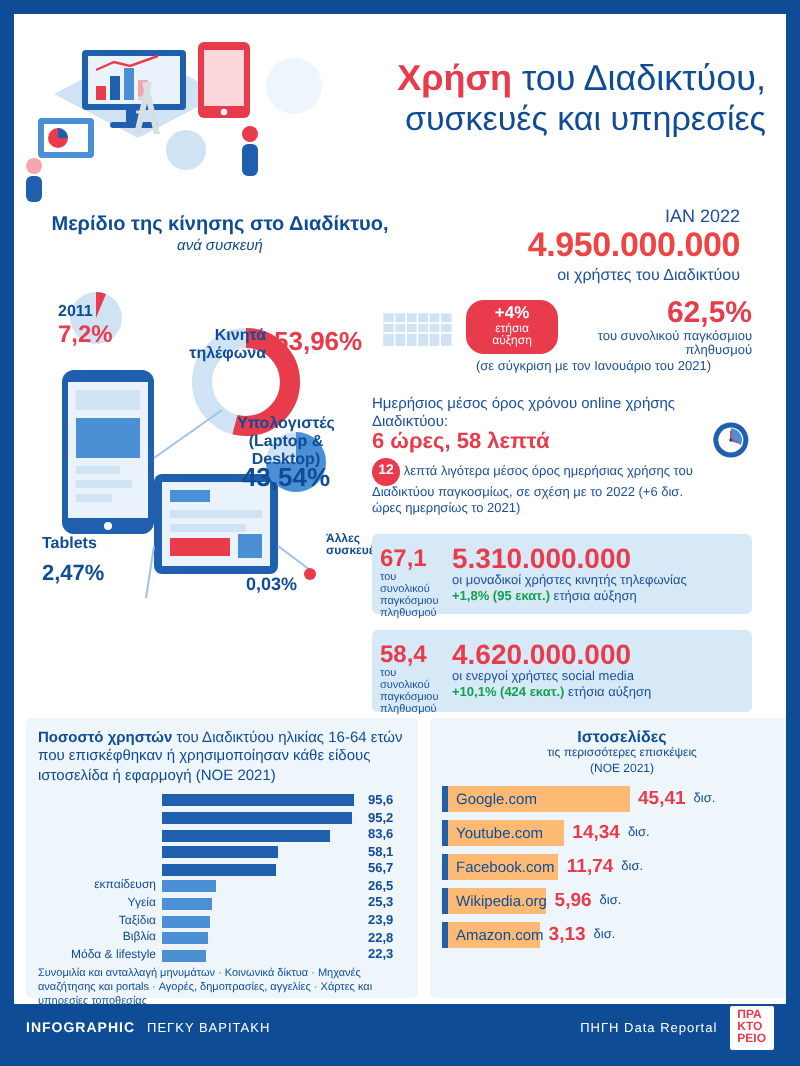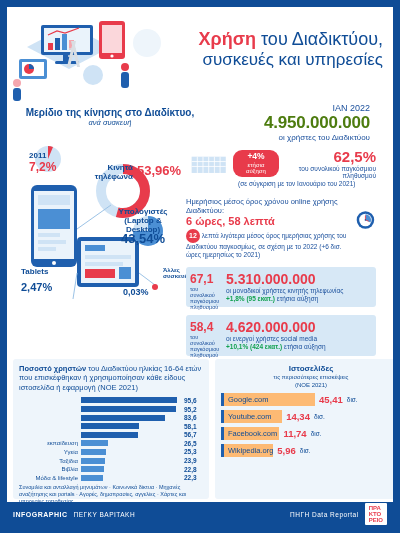--- a/index.html
+++ b/index.html
@@ -41,21 +41,21 @@
   .title-l2 { font-size: 17px; color: #0f4c96; font-style: normal; }
 
   
   .topright {
     position: absolute; left: 179px; top: 96px; width: 190px; height: 246px;
   }
   .date-line {
     text-align: right; font-size: 9px; color: #1a4f9c; padding-right: 6px;
   }
   .big-num {
-    text-align: right; font-size: 17px; color: #4d7c0f; font-weight: bold;
+    text-align: right; font-size: 17px; color: #ef4444; font-weight: bold;
     padding-right: 6px; letter-spacing: -0.2px;
   }
   .sub-line {
     text-align: right; font-size: 8px; color: #1a4f9c; padding-right: 6px;
   }
   .badge-row { display: flex; align-items: center; gap: 6px; margin-top: 6px; padding-left: 4px;}
   .badge {
     background: #e83b4b; color: #fff; font-size: 8.5px; font-weight: bold;
     border-radius: 9px; padding: 2px 7px; line-height: 1.1; text-align: center;
   }
@@ -427,20 +427,25 @@
           <div class="site-row">
             <div class="site-name" style="width: 58.4096px;">Facebook.com</div>
             <div class="site-val">11,74</div>
             <div class="site-unit">δισ.</div>
           </div>
           <div class="site-row">
             <div class="site-name" style="width: 52.2999px;">Wikipedia.org</div>
             <div class="site-val">5,96</div>
             <div class="site-unit">δισ.</div>
           </div>
+          <div class="site-row">
+            <div class="site-name" style="width: 49.3085px;">Amazon.com</div>
+            <div class="site-val">3,13</div>
+            <div class="site-unit">δισ.</div>
+          </div>
         </div>
   </div>
 
   <div class="footer">
     <span class="f1">INFOGRAPHIC</span>
     <span class="f2">ΠΕΓΚΥ ΒΑΡΙΤΑΚΗ</span>
     <span class="spacer"></span>
     <span class="f3">ΠΗΓΗ  Data Reportal</span>
     <span class="logo">
       <span>ΠΡΑ</span><br>

